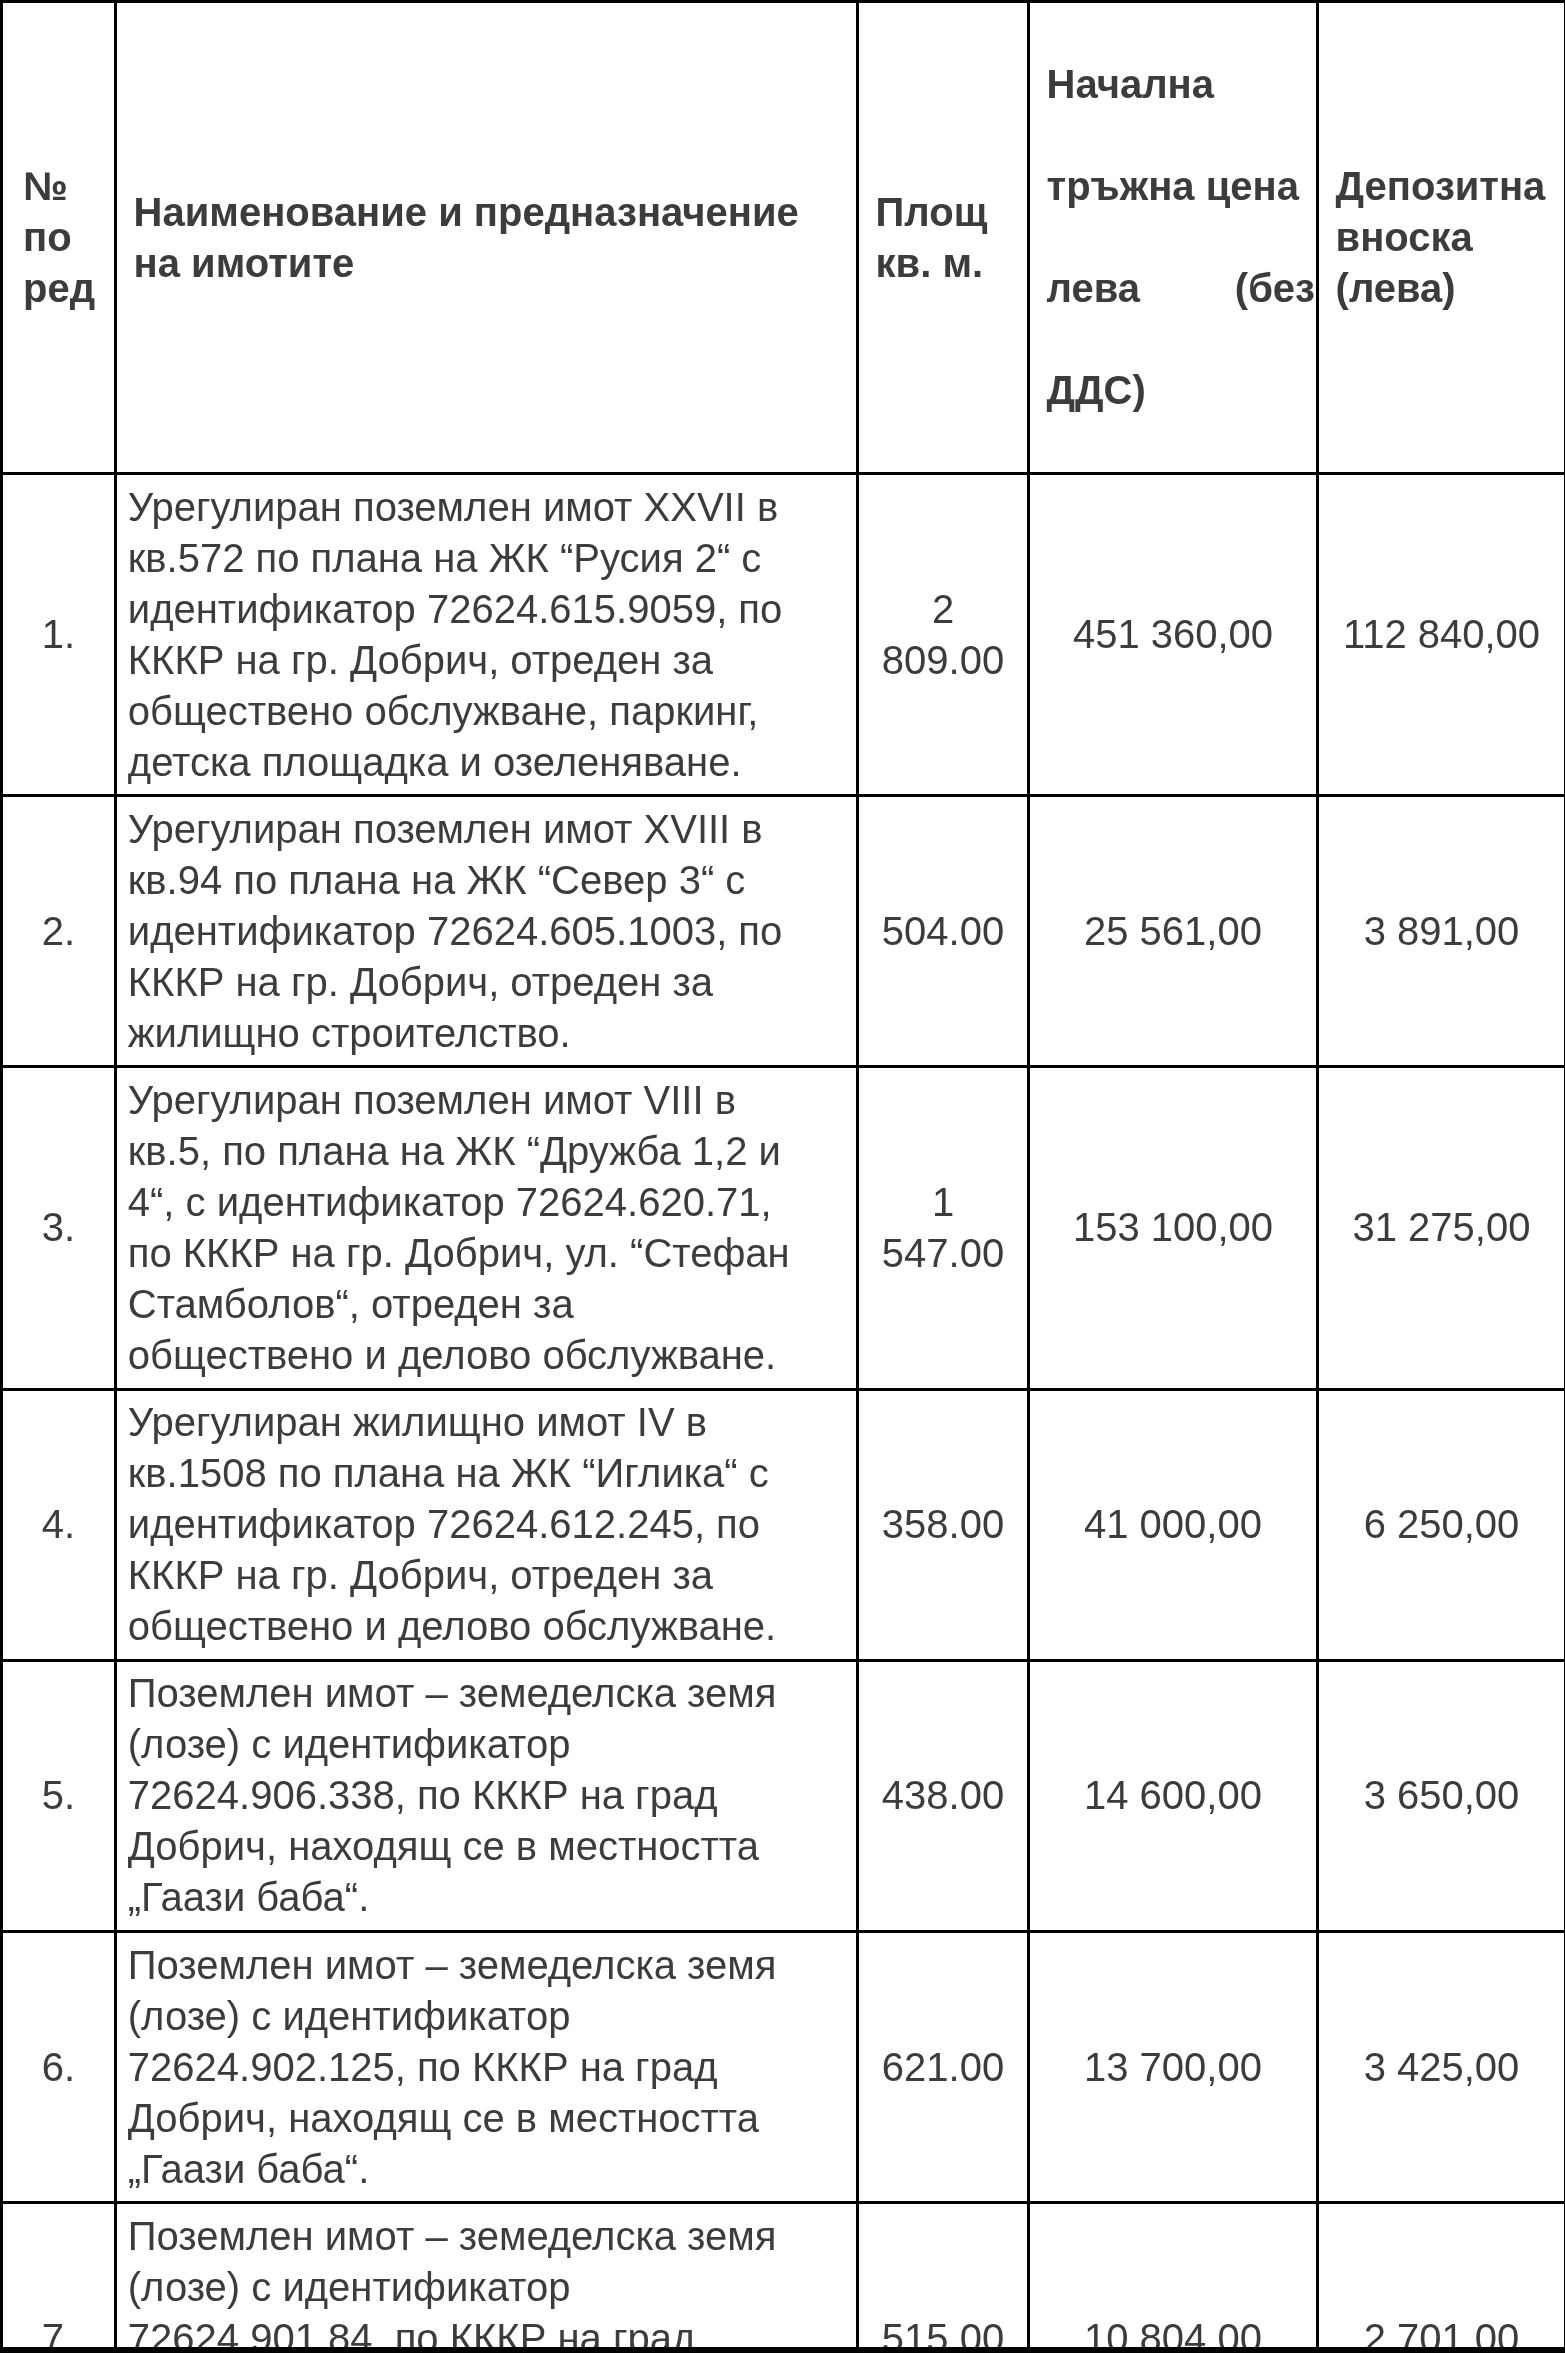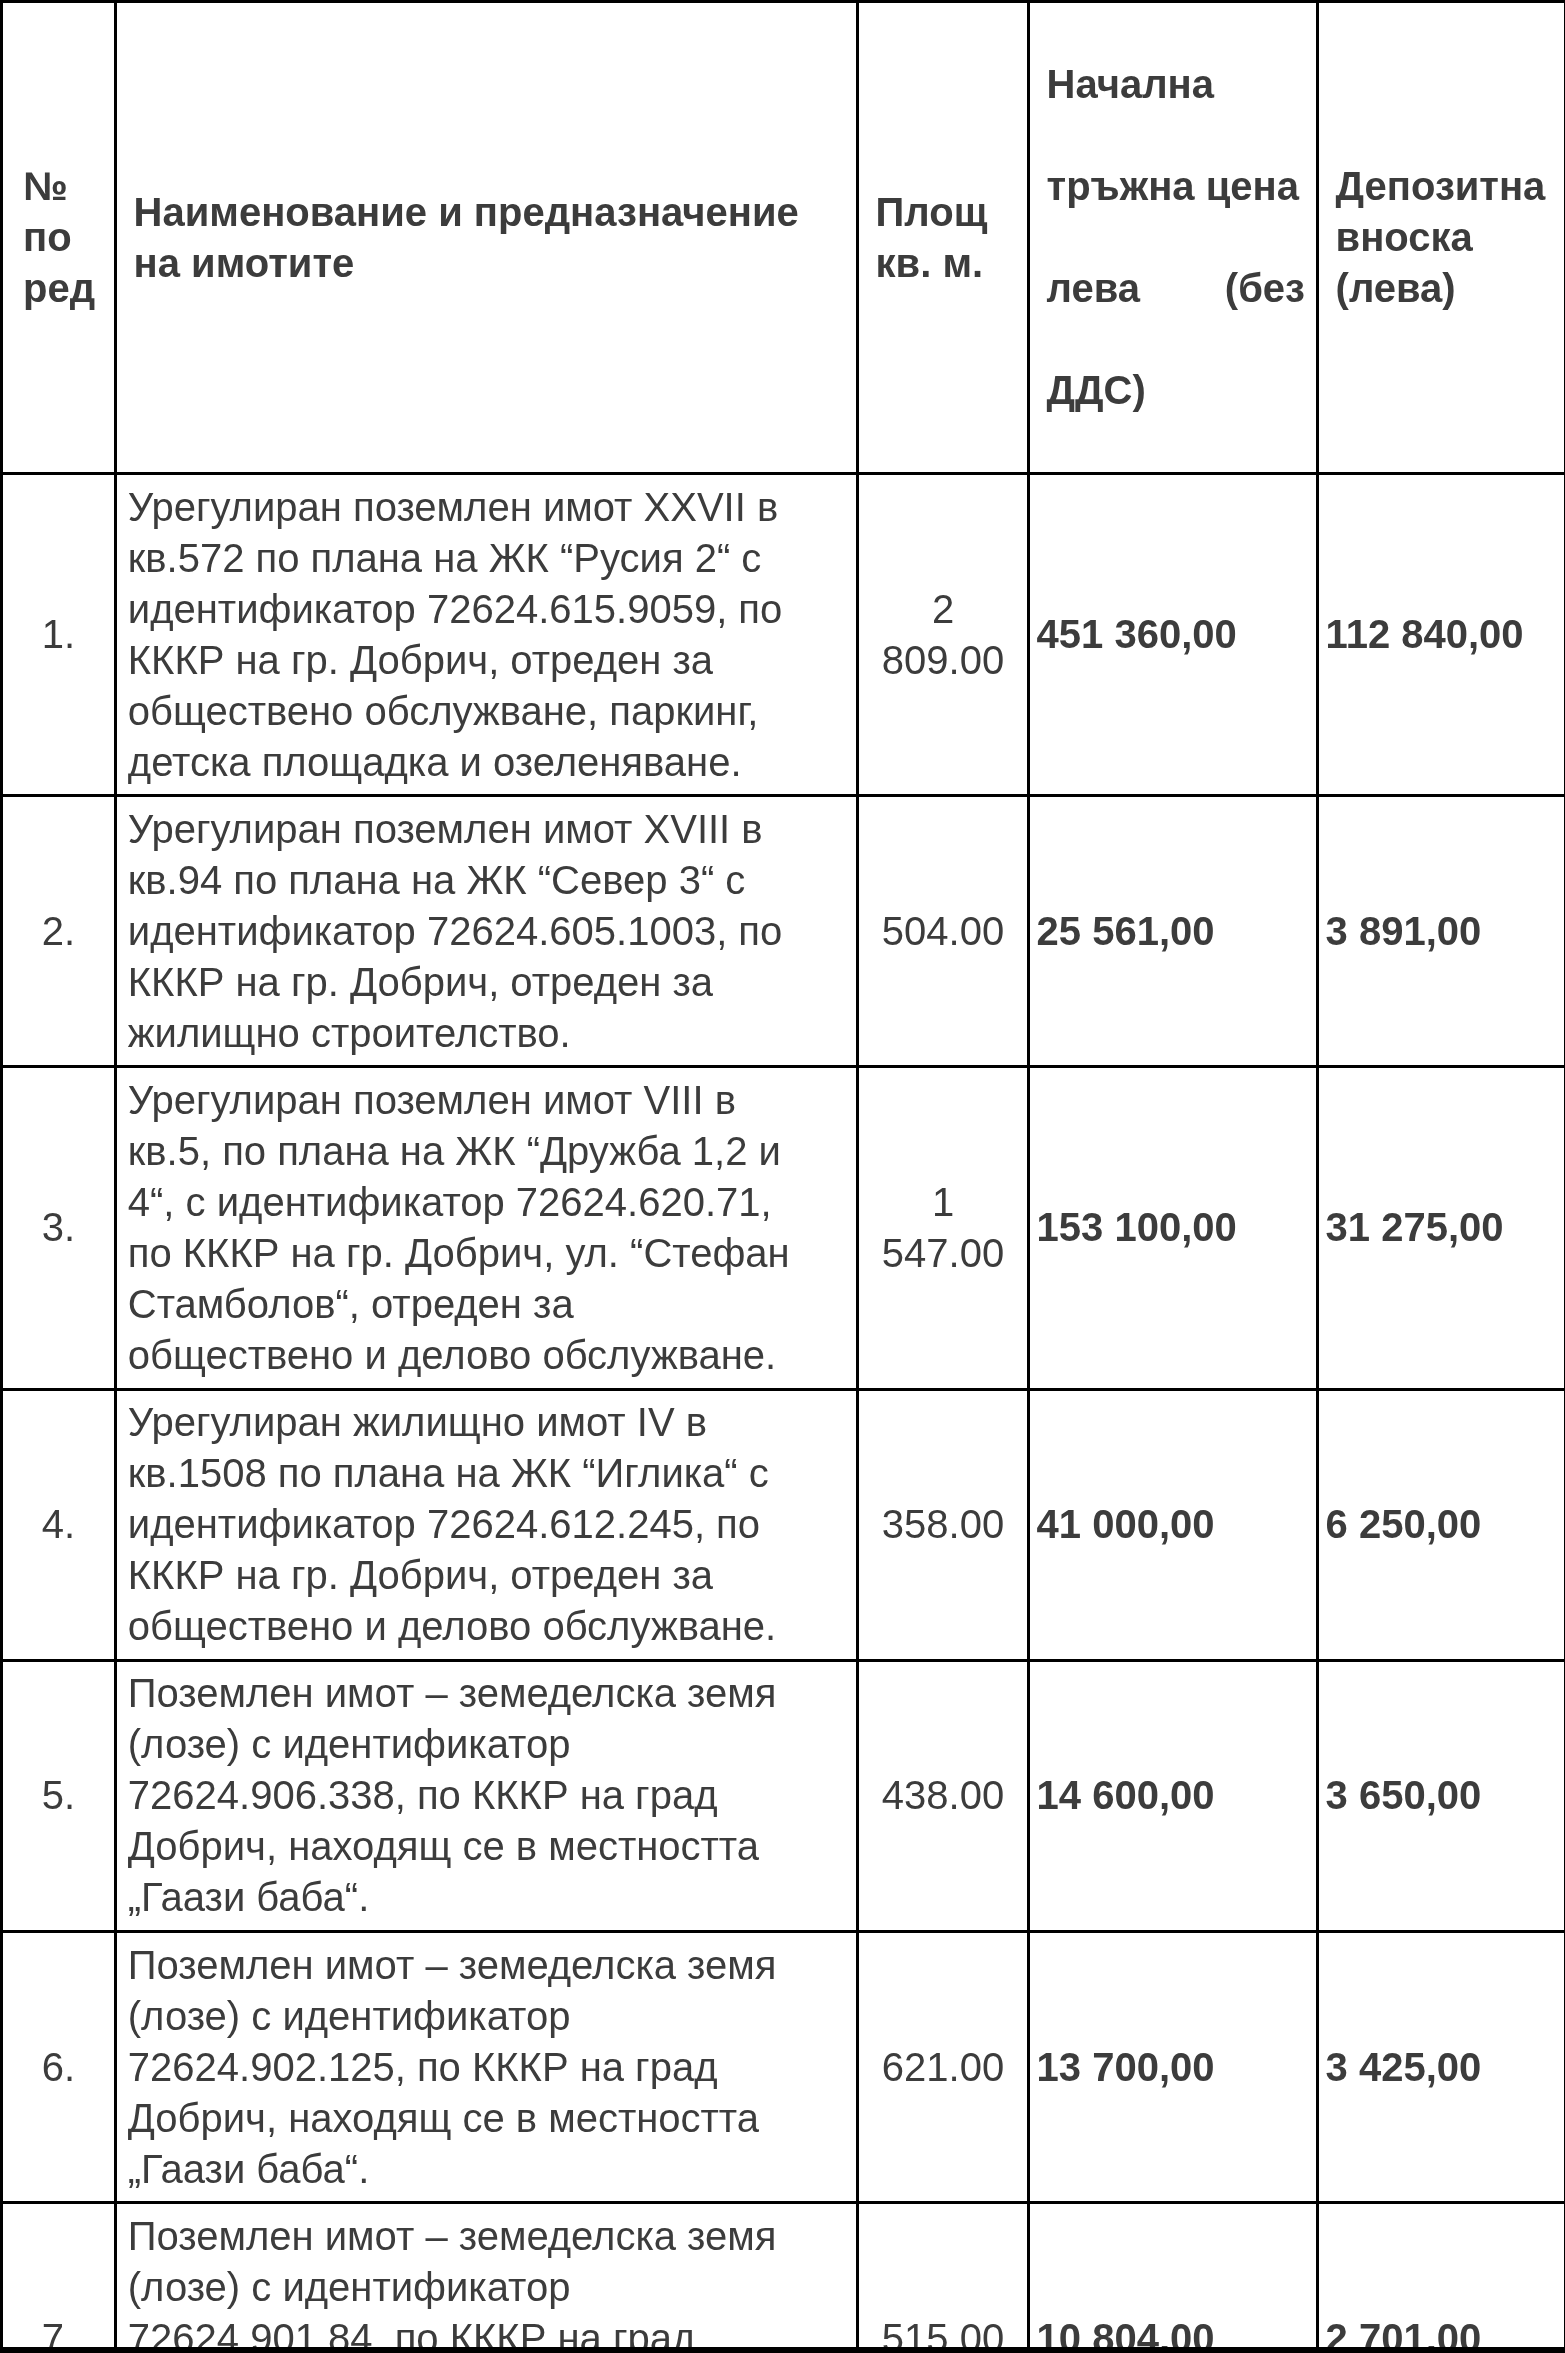--- a/index.html
+++ b/index.html
@@ -48,41 +48,41 @@
   tr.r6{height:268px;}
   tr.r7{height:267px;}
   
   th{
     font-weight:bold;
     text-align:left;
     padding:5px 11.6px 5px 16.6px;
     white-space:pre-line;
   }
   th.h-num{padding-left:20px;}
-  th.h-price{padding-right:11px;}
+  th.h-price{padding-right:1px;}
   .phline{display:block;}
   .spread{display:flex;justify-content:space-between;}
   
   td.num{
     text-align:center;
     padding:0 5px;
   }
   td.desc{
     text-align:left;
     padding:6.6px 13.3px 6.6px 10.8px;
     white-space:pre-line;
   }
   td.area{
     text-align:center;
     padding:0 5px;
     white-space:pre-line;
   }
   td.price, td.deposit{
+    text-align:center;
     padding:0 6.6px;
-    font-weight:bold;
   }
   
   .crop-bar{
     position:absolute;
     left:0;
     bottom:0;
     width:100%;
     height:6.6px;
     background:var(--border);
     z-index:5;

